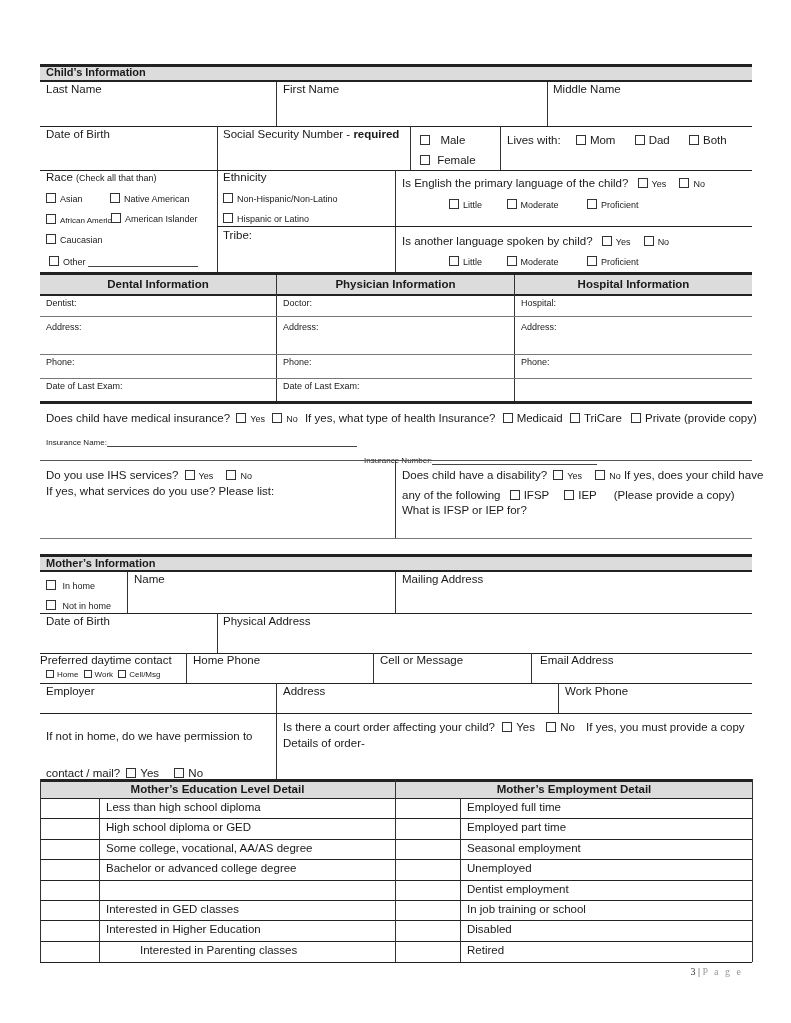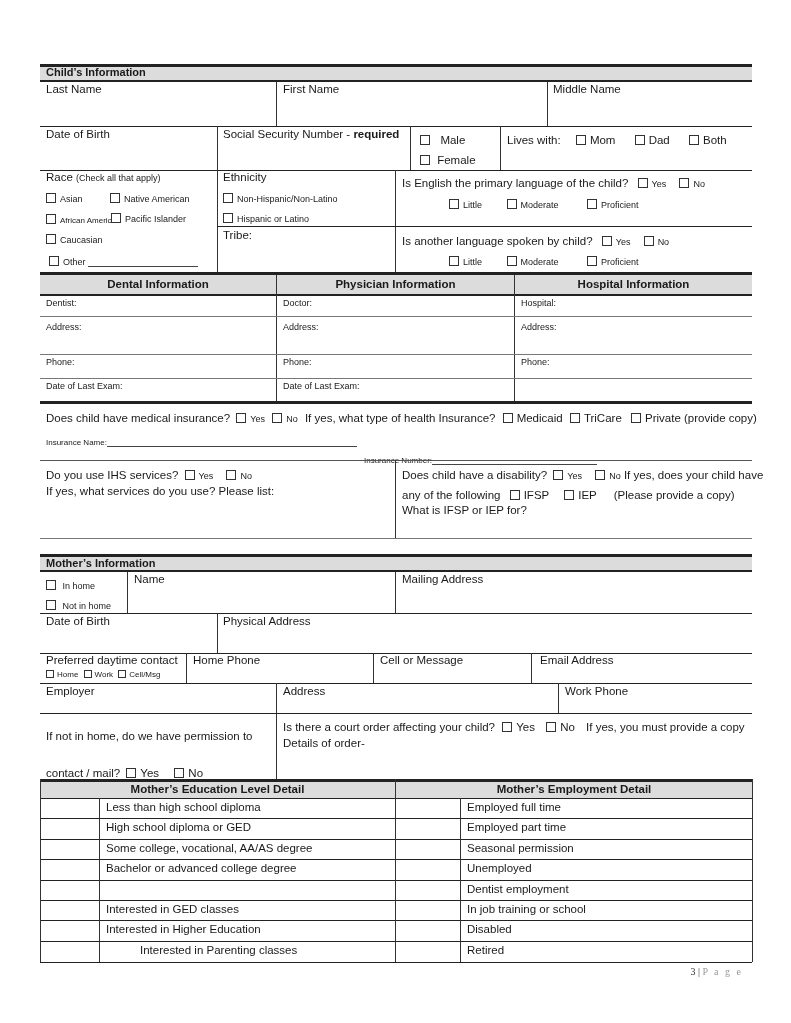--- a/index.html
+++ b/index.html
@@ -44,25 +44,25 @@
 <div class="t" style="left:420px;top:154px;"><span class="cb"></span>&nbsp;<span>Female</span></div>
 <div class="vl" style="left:500px;top:126px;height:44px;"></div>
 <div class="t" style="left:507px;top:134px;">
   <span>Lives with:</span>
   <span style="margin-left:12px;"><span class="cb"></span><span>Mom</span></span>
   <span style="margin-left:16px;"><span class="cb"></span><span>Dad</span></span>
   <span style="margin-left:16px;"><span class="cb"></span><span>Both</span></span>
 </div>
 <div class="hl hr" style="left:40px;top:170px;width:712px;"></div>
 
-<div class="t" style="left:46px;top:171px;"><span>Race</span> <span class="s">(Check all that apply)</span></div>
+<div class="t" style="left:46px;top:171px;"><span>Race</span> <span class="s">(Check all that than)</span></div>
 <div class="t s" style="left:46px;top:193px;"><span class="cb"></span><span>Asian</span></div>
 <div class="t s" style="left:110px;top:193px;"><span class="cb"></span><span>Native American</span></div>
 <div class="t" style="left:46px;top:213px;"><span class="cb"></span><span class="xs">African American</span></div>
-<div class="t s" style="left:111px;top:213px;"><span class="cb"></span><span>Pacific Islander</span></div>
+<div class="t s" style="left:111px;top:213px;"><span class="cb"></span><span>American Islander</span></div>
 <div class="t s" style="left:46px;top:234px;"><span class="cb"></span><span>Caucasian</span></div>
 <div class="t s" style="left:49px;top:256px;"><span class="cb"></span><span>Other</span> <span class="ul" style="width:110px;"></span></div>
 
 <div class="vl" style="left:217px;top:170px;height:104px;"></div>
 <div class="t" style="left:223px;top:171px;">Ethnicity</div>
 <div class="t s" style="left:223px;top:193px;"><span class="cb"></span><span>Non-Hispanic/Non-Latino</span></div>
 <div class="t s" style="left:223px;top:213px;"><span class="cb"></span><span>Hispanic or Latino</span></div>
 <div class="hl hr" style="left:217px;top:226px;width:179px;"></div>
 <div class="t" style="left:223px;top:229px;">Tribe:</div>
 
@@ -160,21 +160,21 @@
 <div class="t" style="left:134px;top:573px;">Name</div>
 <div class="vl" style="left:395px;top:572px;height:41px;"></div>
 <div class="t" style="left:402px;top:573px;">Mailing Address</div>
 <div class="hl hr" style="left:40px;top:613px;width:712px;"></div>
 
 <div class="t" style="left:46px;top:615px;">Date of Birth</div>
 <div class="vl" style="left:217px;top:613px;height:40px;"></div>
 <div class="t" style="left:223px;top:615px;">Physical Address</div>
 <div class="hl hr" style="left:40px;top:653px;width:712px;"></div>
 
-<div class="t" style="left:46px;top:654px;">Preferred daytime contact</div>
+<div class="t" style="left:40px;top:654px;">Preferred daytime contact</div>
 <div class="t xs" style="left:46px;top:670px;">
   <span><span class="cb cbs"></span><span>Home</span></span>
   <span style="margin-left:3px;"><span class="cb cbs"></span><span>Work</span></span>
   <span style="margin-left:3px;"><span class="cb cbs"></span><span>Cell/Msg</span></span>
 </div>
 <div class="vl" style="left:186px;top:653px;height:30px;"></div>
 <div class="t" style="left:193px;top:654px;">Home Phone</div>
 <div class="vl" style="left:373px;top:653px;height:30px;"></div>
 <div class="t" style="left:380px;top:654px;">Cell or Message</div>
 <div class="vl" style="left:531px;top:653px;height:30px;"></div>
@@ -214,21 +214,21 @@
     <div class="t" style="left: 467px; top: 801px;">Employed full time</div>
     <div class="hl hr" style="left: 40px; top: 818px; width: 712px;"></div>
     <div class="abs" style="left: 41px; top: 819px; width: 58px; height: 19px;"></div>
     <div class="t" style="left: 106px; top: 821px;">High school diploma or GED</div>
     <div class="abs" style="left: 396px; top: 819px; width: 64px; height: 19px;"></div>
     <div class="t" style="left: 467px; top: 821px;">Employed part time</div>
     <div class="hl hr" style="left: 40px; top: 839px; width: 712px;"></div>
     <div class="abs" style="left: 41px; top: 840px; width: 58px; height: 19px;"></div>
     <div class="t" style="left: 106px; top: 842px;">Some college, vocational, AA/AS degree</div>
     <div class="abs" style="left: 396px; top: 840px; width: 64px; height: 19px;"></div>
-    <div class="t" style="left: 467px; top: 842px;">Seasonal permission</div>
+    <div class="t" style="left: 467px; top: 842px;">Seasonal employment</div>
     <div class="hl hr" style="left: 40px; top: 859px; width: 712px;"></div>
     <div class="abs" style="left: 41px; top: 860px; width: 58px; height: 19px;"></div>
     <div class="t" style="left: 106px; top: 862px;">Bachelor or advanced college degree</div>
     <div class="abs" style="left: 396px; top: 860px; width: 64px; height: 19px;"></div>
     <div class="t" style="left: 467px; top: 862px;">Unemployed</div>
     <div class="hl hr" style="left: 40px; top: 880px; width: 712px;"></div>
     <div class="abs" style="left: 41px; top: 881px; width: 58px; height: 19px;"></div>
     <div class="t" style="left: 106px; top: 883px;"></div>
     <div class="abs" style="left: 396px; top: 881px; width: 64px; height: 19px;"></div>
     <div class="t" style="left: 467px; top: 883px;">Dentist employment</div>

